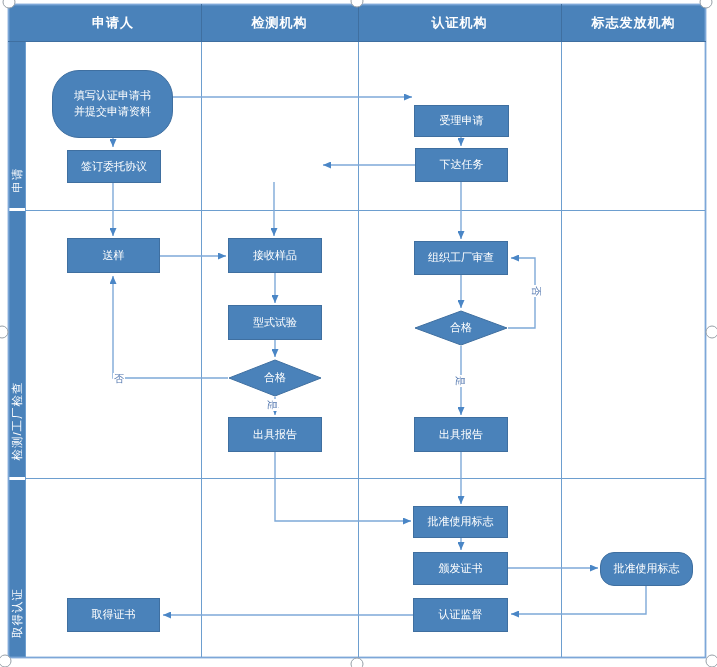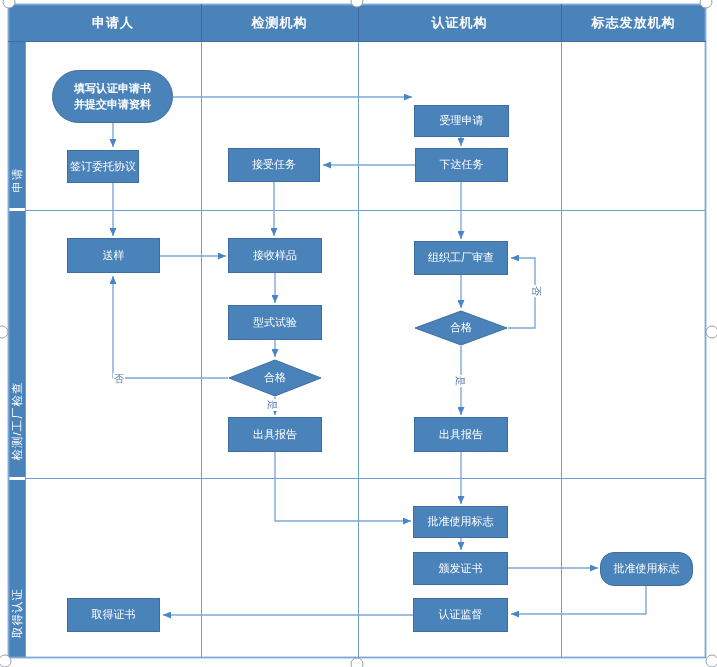--- a/index.html
+++ b/index.html
@@ -100,28 +100,25 @@
       <path d="M461,346 V415" marker-end="url(#arr)"></path>
       <path d="M461,452 V504" marker-end="url(#arr)"></path>
       <path d="M275,452 V521 H411" marker-end="url(#arr)"></path>
       <path d="M461,538 V550" marker-end="url(#arr)"></path>
       <path d="M508,568 H598" marker-end="url(#arr)"></path>
       <path d="M646,586 V614 H511" marker-end="url(#arr)"></path>
       <path d="M413,615 H163" marker-end="url(#arr)"></path>
     </g>
   </svg>
 
-  <div class="node terminator" style="left:52px;top:70px;width:121px;height:53px;font-weight:bold;">
+  <div class="node terminator" style="left:52px;top:70px;width:121px;height:68px;">
     <span class="wrap">填写认证申请书并提交申请资料</span>
   </div>
-  <div class="node" style="left:67px;top:150px;width:72px;height:33px;">
+  <div class="node" style="left:67px;top:150px;width:94px;height:33px;">
     <span>签订委托协议</span>
-  </div>
-  <div class="node" style="left:228px;top:148px;width:92px;height:34px;">
-    <span>接受任务</span>
   </div>
   <div class="node" style="left:414px;top:81px;width:95px;height:32px;margin-top:24px;">
     <span>受理申请</span>
   </div>
   <div class="node" style="left:415px;top:148px;width:93px;height:34px;">
     <span>下达任务</span>
   </div>
   <div class="node" style="left:67px;top:238px;width:93px;height:35px;">
     <span>送样</span>
   </div>

